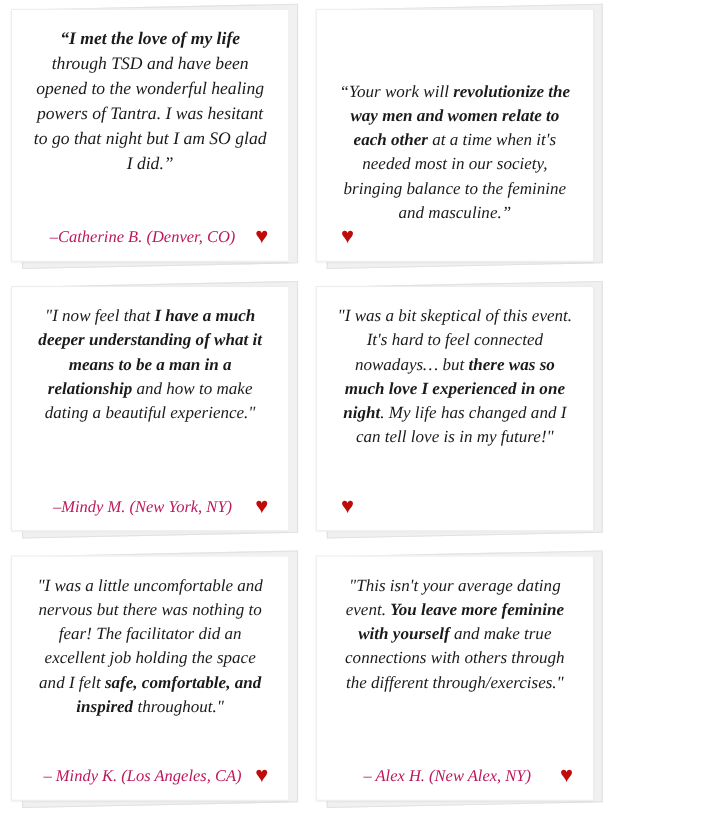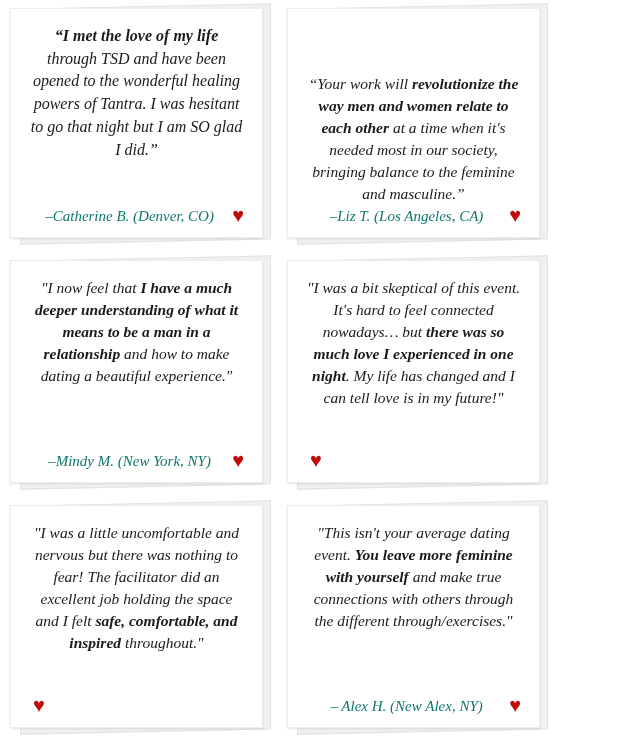--- a/index.html
+++ b/index.html
@@ -72,21 +72,21 @@
     display: flex;
     align-items: flex-end;
     justify-content: space-between;
     padding: 0 2px 2px 6px;
     gap: 6px;
   }
   .attrib {
     font-family: "Liberation Serif", serif;
     font-style: italic;
     font-size: 15px;
-    color: #0f766e;
+    color: #be185d;
     text-align: center;
     flex: 1;
     white-space: nowrap;
   }
   .heart {
     color: #c00b0b;
     font-size: 20px;
     line-height: 1;
     flex: 0 0 auto;
   }
@@ -104,21 +104,20 @@
         <div class="footer">
           <div class="attrib">–Catherine B. (Denver, CO)</div>
           <div class="heart">♥</div>
         </div>
       </div>
     </div>
     <div class="card-wrap c1">
       <div class="card">
         <p class="quote"><span>“Your work will </span><b>revolutionize the way men and women relate to each other</b><span> at a time when it's needed most in our society, bringing balance to the feminine and masculine.”</span></p>
         <div class="footer">
-          <div class="attrib">–Liz T. (Los Angeles, CA)</div>
           <div class="heart">♥</div>
         </div>
       </div>
     </div>
     <div class="card-wrap c2">
       <div class="card">
         <p class="quote"><span>"I now feel that </span><b>I have a much deeper understanding of what it means to be a man in a relationship</b><span> and how to make dating a beautiful experience."</span></p>
         <div class="footer">
           <div class="attrib">–Mindy M. (New York, NY)</div>
           <div class="heart">♥</div>
@@ -130,20 +129,21 @@
         <p class="quote"><span>"I was a bit skeptical of this event. It's hard to feel connected nowadays… but </span><b>there was so much love I experienced in one night</b><span>. My life has changed and I can tell love is in my future!"</span></p>
         <div class="footer">
           <div class="heart">♥</div>
         </div>
       </div>
     </div>
     <div class="card-wrap c4">
       <div class="card">
         <p class="quote"><span>"I was a little uncomfortable and nervous but there was nothing to fear! The facilitator did an excellent job holding the space and I felt </span><b>safe, comfortable, and inspired</b><span> throughout."</span></p>
         <div class="footer">
+          <div class="attrib">– Mindy K. (Los Angeles, CA)</div>
           <div class="heart">♥</div>
         </div>
       </div>
     </div>
     <div class="card-wrap c5">
       <div class="card">
         <p class="quote"><span>"This isn't your average dating event. </span><b>You leave more feminine with yourself</b><span> and make true connections with others through the different through/exercises."</span></p>
         <div class="footer">
           <div class="attrib">– Alex H. (New Alex, NY)</div>
           <div class="heart">♥</div>

